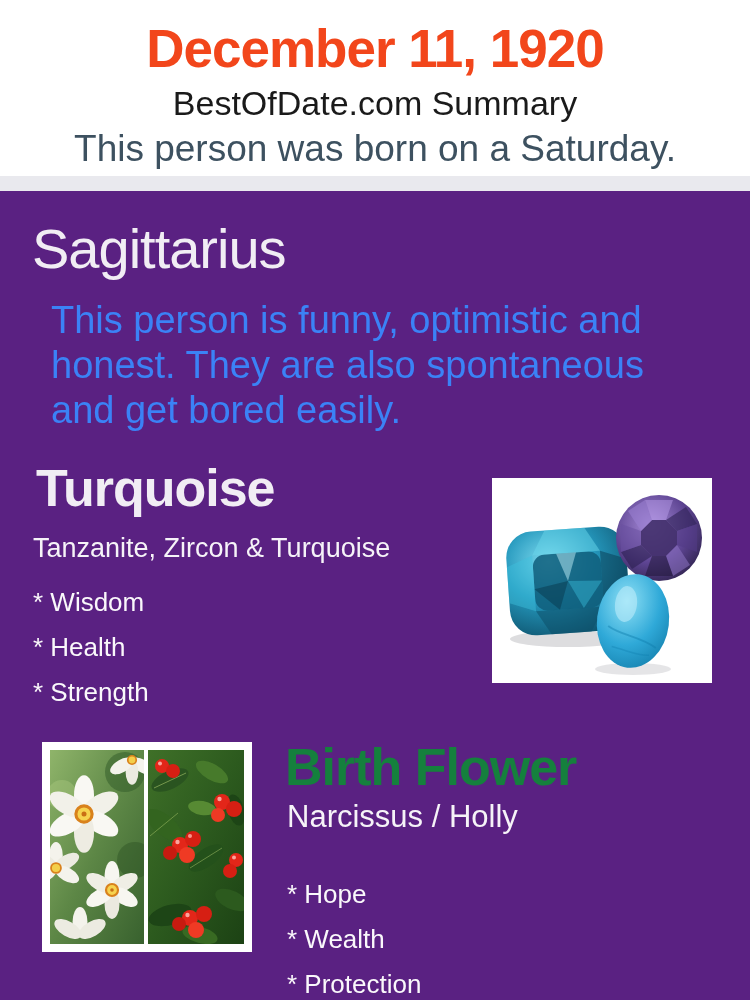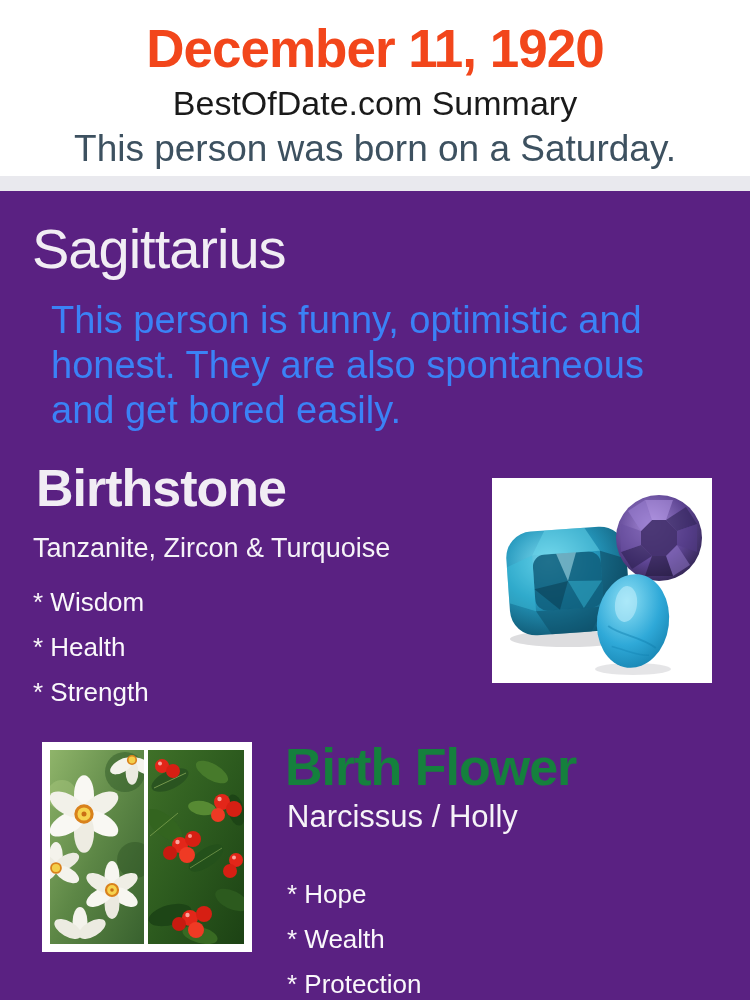--- a/index.html
+++ b/index.html
@@ -58,21 +58,21 @@
     <div class="abs born-day">This person was born on a Saturday.</div>
   </div>
 
   <div class="abs divider"></div>
 
   <div class="abs purple"></div>
 
   <div class="abs zodiac-sign">Sagittarius</div>
   <div class="abs zodiac-desc">This person is funny, optimistic and honest. They are also spontaneous and get bored easily.</div>
 
-  <div class="abs bs-title">Birthstone</div>
+  <div class="abs bs-title">Turquoise</div>
   <div class="abs bs-names">Tanzanite, Zircon &amp; Turquoise</div>
   <ul class="abs trait-list bs-traits">
     <li>* Wisdom</li>
     <li>* Health</li>
     <li>* Strength</li>
   </ul>
 
   <div class="abs gem-panel">
     <svg width="220" height="205" viewBox="0 0 220 205">
       <defs>

